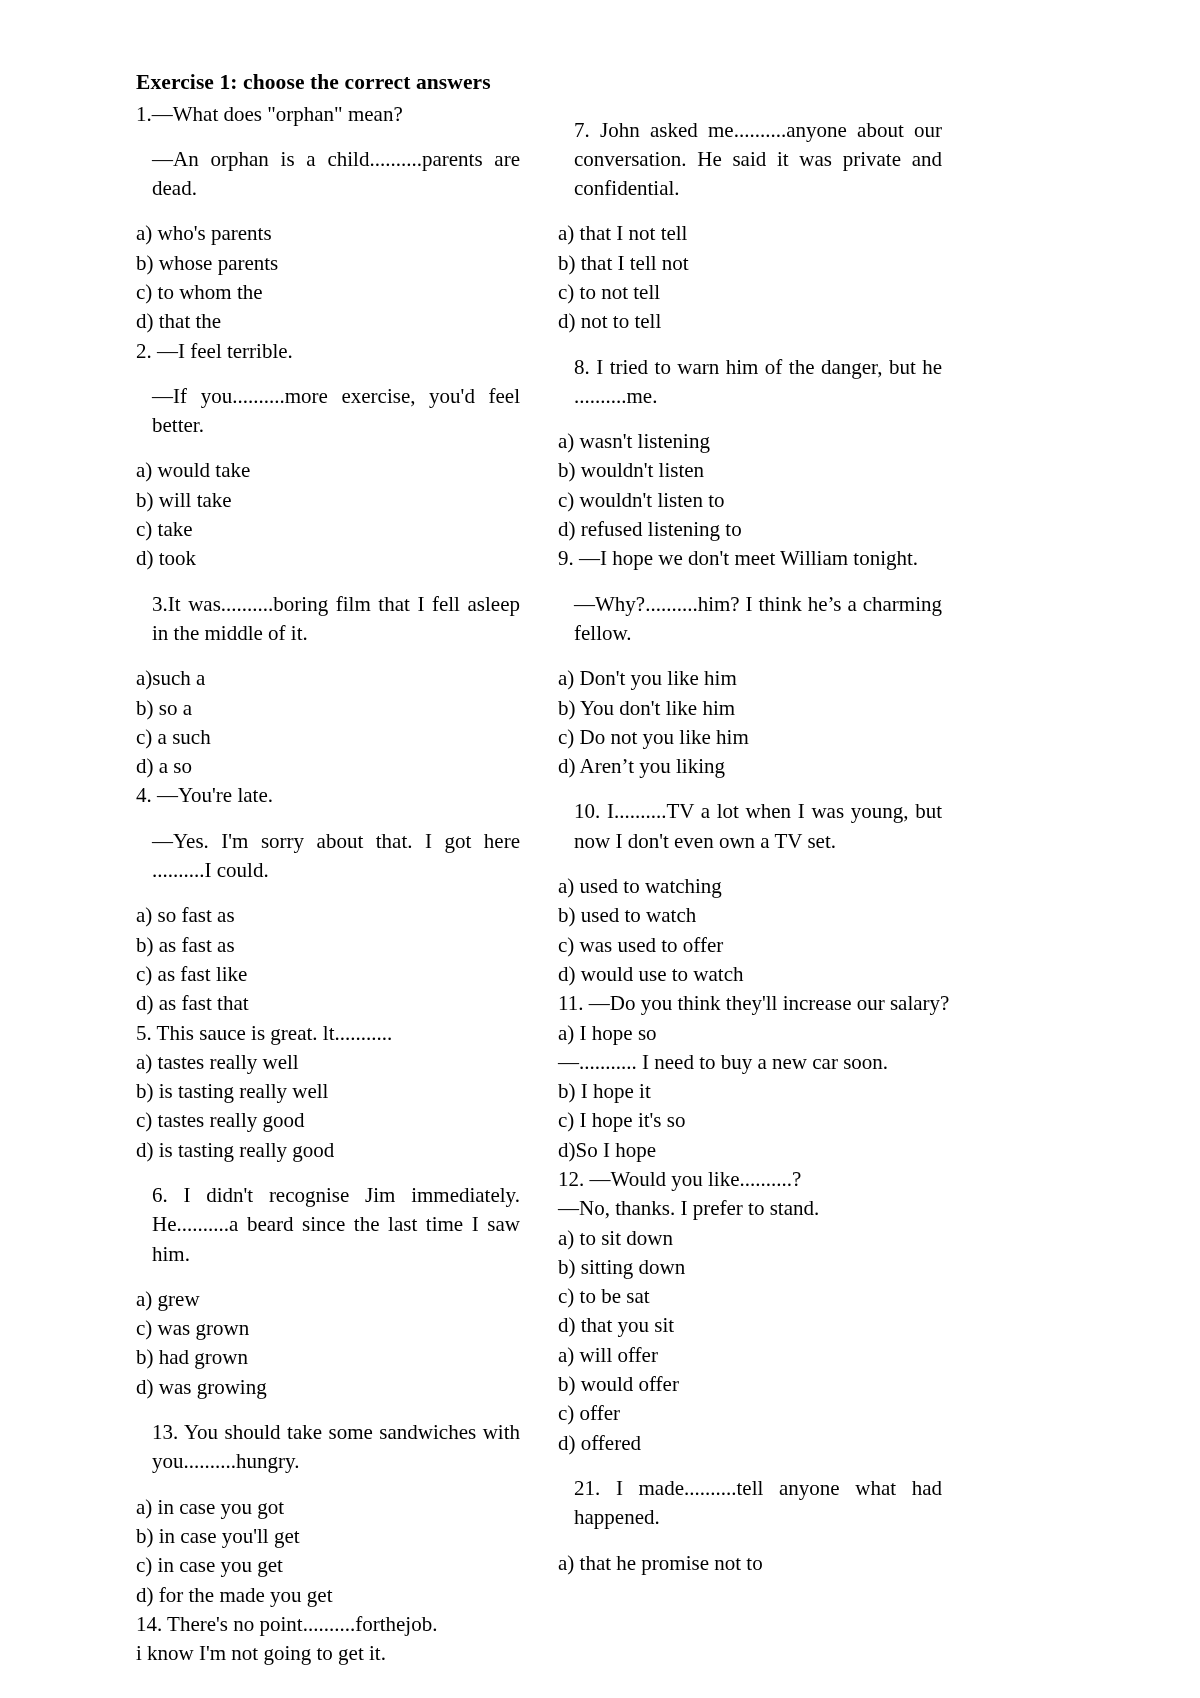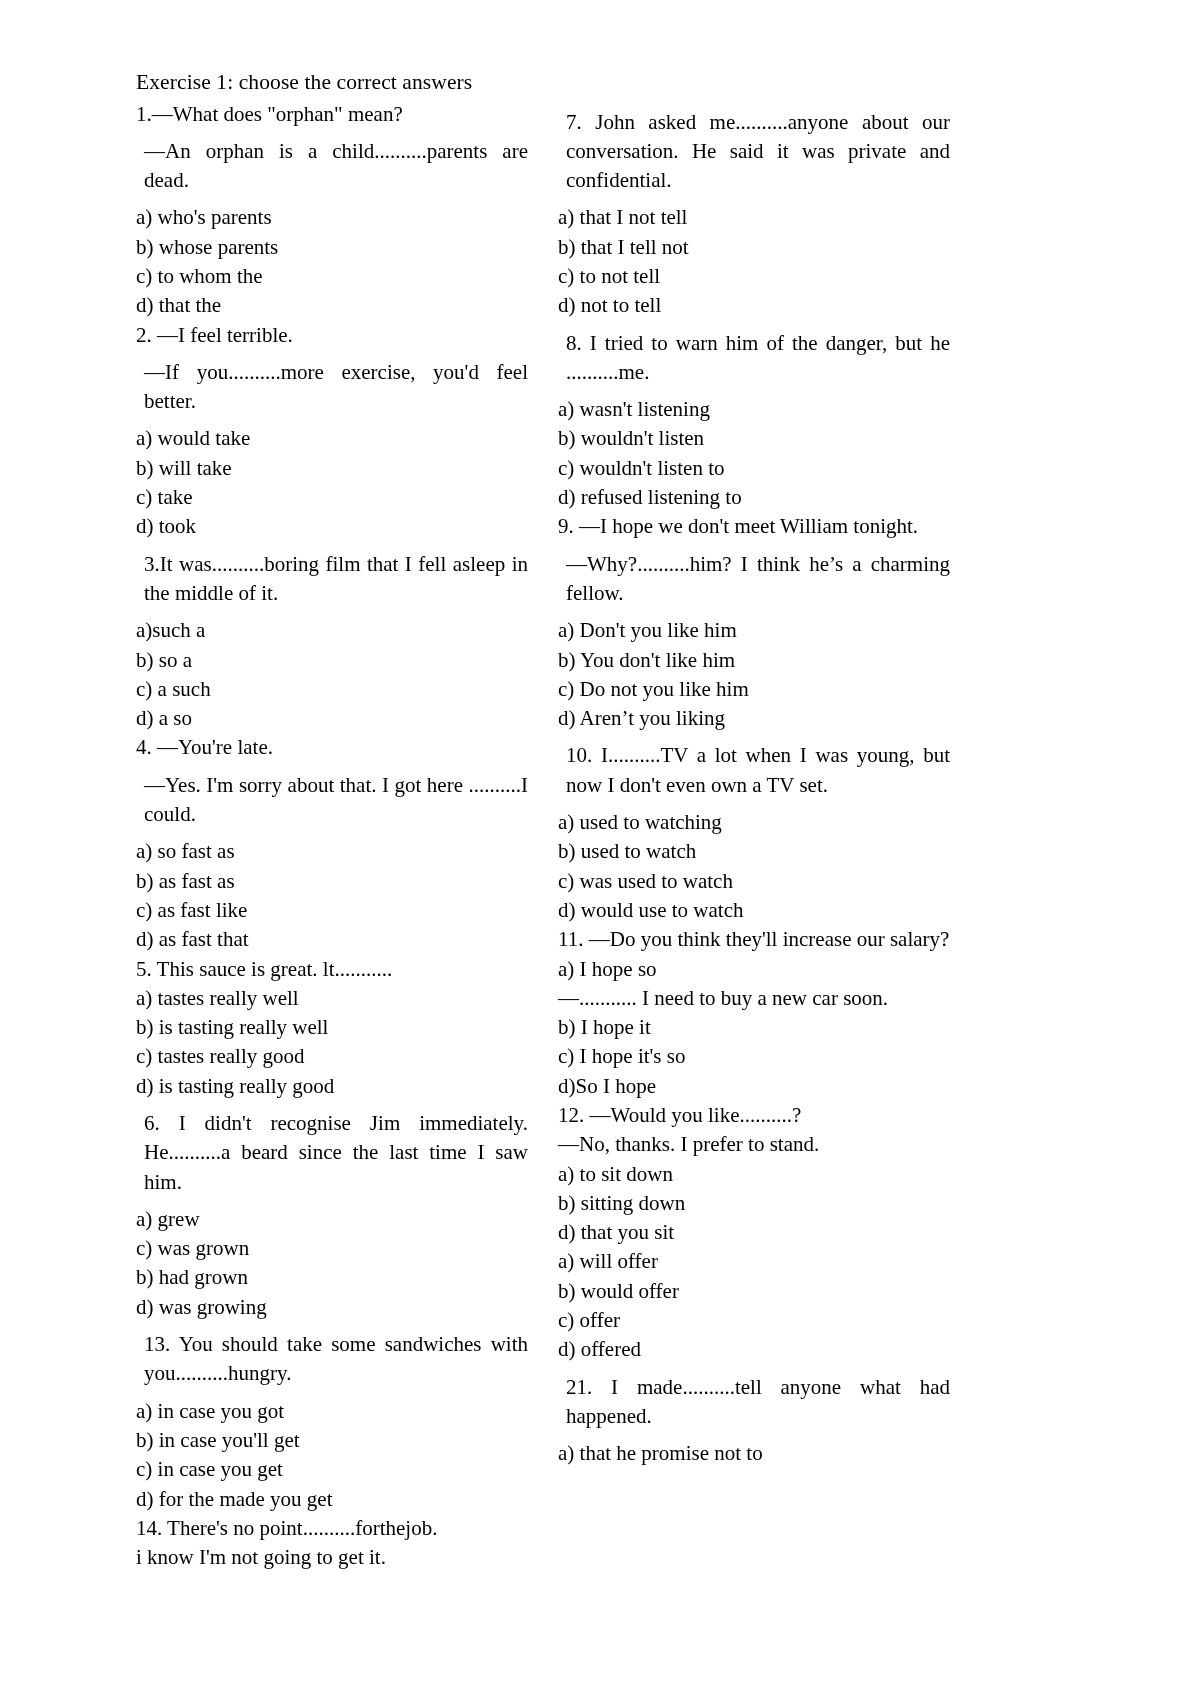--- a/index.html
+++ b/index.html
@@ -21,21 +21,21 @@
     overflow: hidden;
   }
   .sheet {
     position: absolute;
     left: 136px;
     top: 68px;
     width: 822px;
   }
   .doc-title {
     font-size: 21.5px;
-    font-weight: normal;
+    font-weight: bold;
     line-height: 29.5px;
     margin: 0 0 2px 0;
     letter-spacing: 0.1px;
   }
   .columns {
     display: flex;
     align-items: flex-start;
     width: 100%;
   }
   .col {
@@ -50,21 +50,21 @@
     line-height: 29.3px;
     margin: 0;
     text-align: left;
     white-space: pre-wrap;
     word-spacing: normal;
   }
   
   .para {
     font-size: 21px;
     line-height: 29.3px;
-    margin: 8px;
+    margin: 16px;
     text-align: justify;
     text-align-last: left;
     text-justify: inter-word;
     hyphens: none;
   }
   .para.spread {
     
     text-align: justify;
   }
   .col-right .line, .col-right .para {
@@ -135,32 +135,33 @@
           <p class="line">d) refused listening to</p>
           <p class="line">9. —I hope we don't meet William tonight.</p>
           <p class="para spread">—Why?..........him? I think he’s a charming fellow.</p>
           <p class="line">a) Don't you like him</p>
           <p class="line">b) You don't like him</p>
           <p class="line">c) Do not you like him</p>
           <p class="line">d) Aren’t you liking</p>
           <p class="para spread">10. I..........TV a lot when I was young, but now I don't even own a TV set.</p>
           <p class="line">a) used to watching</p>
           <p class="line">b) used to watch</p>
-          <p class="line">c) was used to watch</p>
+          <p class="line">c) was used to offer</p>
           <p class="line">d) would use to watch</p>
           <p class="line">11. —Do you think they'll increase our salary?</p>
           <p class="line">a) I hope so</p>
           <p class="line">—........... I need to buy a new car soon.</p>
           <p class="line">b) I hope it</p>
           <p class="line">c) I hope it's so</p>
           <p class="line">d)So I hope</p>
           <p class="line">12. —Would you like..........?</p>
           <p class="line">—No, thanks. I prefer to stand.</p>
           <p class="line">a) to sit down</p>
           <p class="line">b) sitting down</p>
+          <p class="line">c) to be sat</p>
           <p class="line">d) that you sit</p>
           <p class="line">a) will offer</p>
           <p class="line">b) would offer</p>
           <p class="line">c) offer</p>
           <p class="line">d) offered</p>
           <p class="para spread">21. I made..........tell anyone what had happened.</p>
           <p class="line">a) that he promise not to</p>
         </div>
     </div>
 

